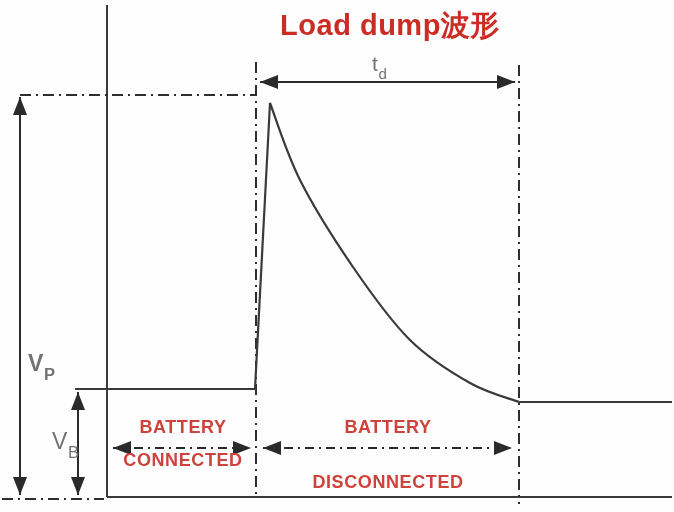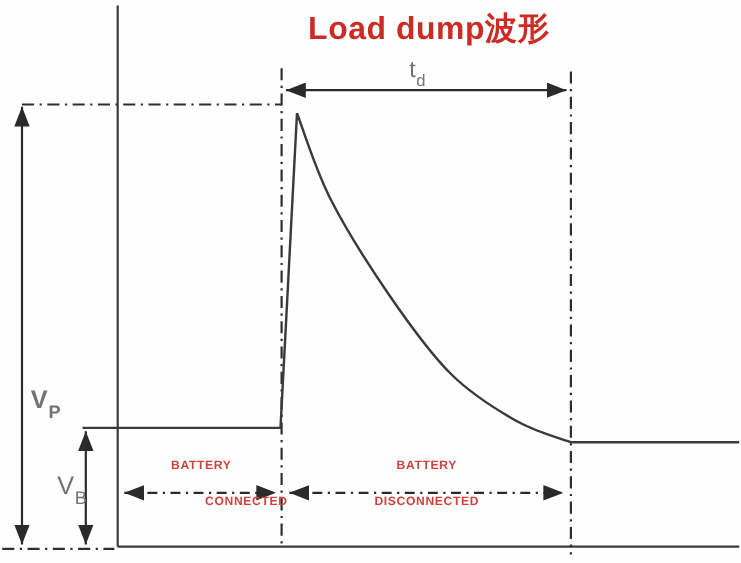--- a/index.html
+++ b/index.html
@@ -19,28 +19,28 @@
     color:var(--red-title,#cb2d24);
     letter-spacing:0.5px;
   }
   .sym{color:#737373;font-size:23px;}
   .sym sub{font-size:0.72em;position:relative;top:0.18em;left:0.04em;}
   .td-label{left:372px;top:52px;font-size:21px;}
   .vp-label{left:28px;top:350px;font-weight:bold;}
   .vb-label{left:52px;top:428px;}
   .phase{
     text-align:center;
-    font-size:11px;font-weight:700;
+    font-size:18px;font-weight:700;
     color:var(--red-label,#cd423b);
     letter-spacing:0.6px;
   }
   .bc1{left:108px;top:417px;width:150px;}
-  .bc2{left:108px;top:450px;width:150px;margin-left:41px;}
+  .bc2{left:108px;top:450px;width:150px;}
   .bd1{left:312px;top:417px;width:152px;}
-  .bd2{left:304px;top:450px;width:168px;}
+  .bd2{left:304px;top:472px;width:168px;}
 </style>
 </head>
 <body>
 
 <div id="stage" style="--red-title: #cb2d24; --red-label: #cd423b;">
 
   <svg width="674" height="512" viewBox="0 0 674 512">
     <defs>
       <marker id="ah-end" markerWidth="9" markerHeight="7" refX="9" refY="3.5" orient="auto" markerUnits="strokeWidth">
         <path d="M0,0 L9,3.5 L0,7 Z" fill="#2a2a2a"></path>

